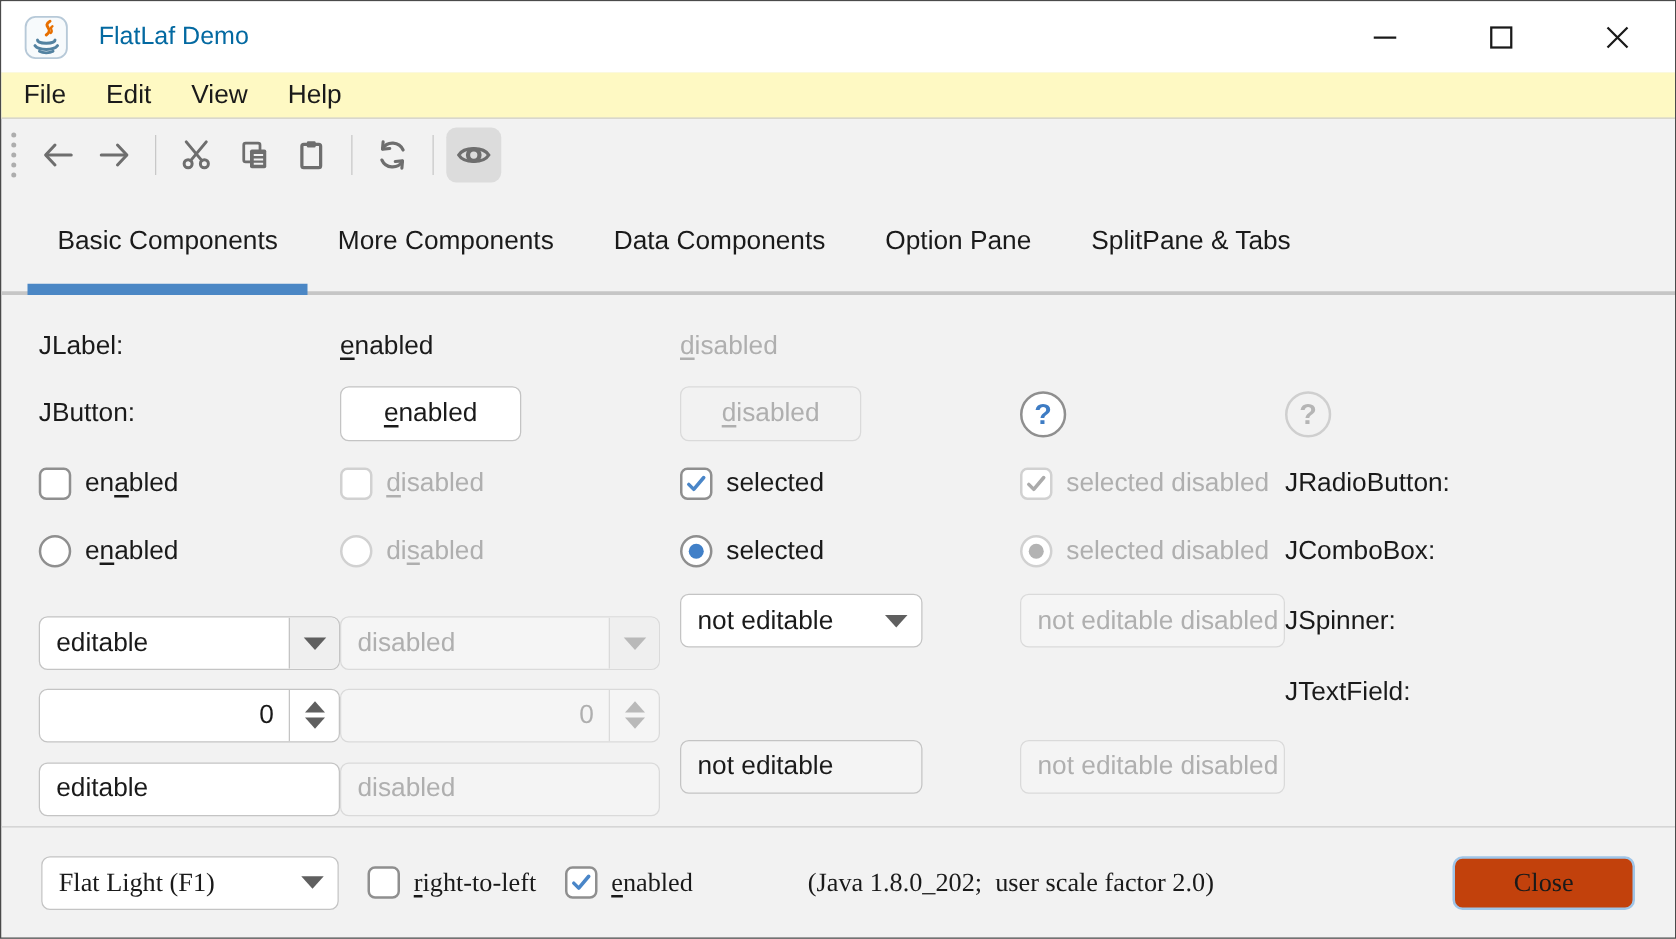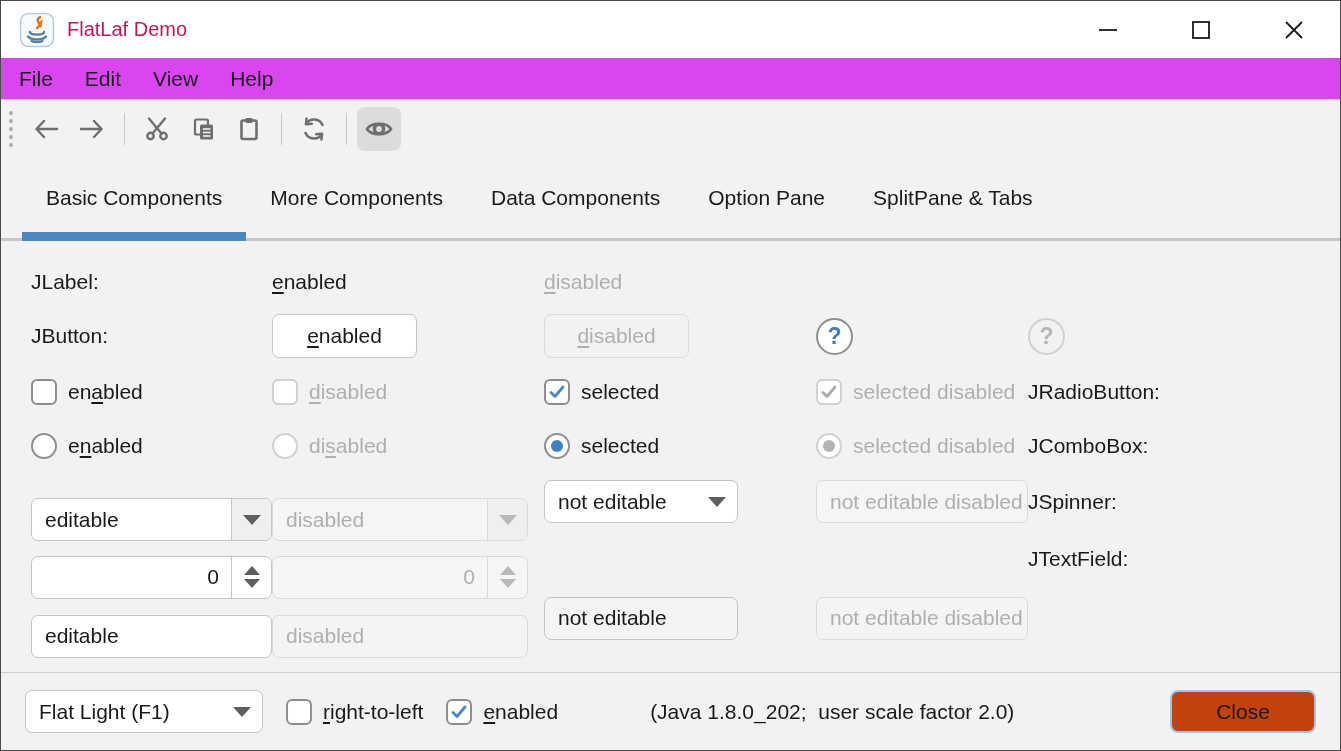--- a/index.html
+++ b/index.html
@@ -8,25 +8,25 @@
     font-family:"Liberation Sans", sans-serif;
     background:#f2f2f2;
     border:1px solid #4a4a4a;
     display:flex; flex-direction:column;
     color:#1a1a1a;
     overflow:hidden;
   }
   
   .titlebar { height:57px; background:#ffffff; display:flex; align-items:center; flex:none; }
   .titlebar .app-icon { margin-left:18px; width:36px; height:36px; flex:none; }
-  .titlebar .title { margin-left:12px; font-size:20px; color:#be185d; }
+  .titlebar .title { margin-left:24px; font-size:20px; color:#0369a1; }
   .win-controls { margin-left:auto; display:flex; height:100%; }
   .win-btn { width:93px; height:100%; display:flex; align-items:center; justify-content:center; }
   
-  .menubar { height:42px; background:#d946ef; border-bottom:1px solid #cdcdcd; display:flex; align-items:center; flex:none; padding-left:2px; }
+  .menubar { height:37px; background:#fef9c3; border-bottom:1px solid #cdcdcd; display:flex; align-items:center; flex:none; padding-left:2px; }
   .menu-item { font-size:21px; padding:0 16px; height:100%; display:flex; align-items:center; }
   
   .toolbar { height:57px; display:flex; align-items:center; flex:none; padding-left:6px; }
   .grip { display:flex; flex-direction:column; gap:4px; margin:0 10px 0 2px; }
   .grip i { width:4px; height:4px; border-radius:50%; background:#adadad; }
   .tool-btn { width:44px; height:44px; display:flex; align-items:center; justify-content:center; border-radius:8px; margin:0 1px; }
   .tool-btn.toggled { background:#dcdcdc; }
   .tool-sep { width:1px; height:32px; background:#c8c8c8; margin:0 9px; }
   
   .tabbar { height:84px; flex:none; display:flex; align-items:stretch; border-bottom:3px solid #c6c6c6; padding-left:21px; position:relative; }
@@ -77,21 +77,21 @@
                  align-items:center; justify-content:center; gap:4px; margin-left:auto; flex:none; }
   .field.disabled .spin-arrows { border-left-color:#dadada; }
   .tri-up-s { width:0; height:0; border-left:8px solid transparent; border-right:8px solid transparent; border-bottom:9px solid #5f5f5f; }
   .tri-dn-s { width:0; height:0; border-left:8px solid transparent; border-right:8px solid transparent; border-top:9px solid #5f5f5f; }
   .disabled .tri-up-s { border-bottom-color:#b9b9b9; }
   .disabled .tri-dn-s { border-top-color:#b9b9b9; }
   .spin-val { flex:1; text-align:right; padding-right:12px; }
   .tf-noneditable { background:#f4f4f4; color:#1a1a1a; }
   .tf-disabled { background:#f4f4f4; color:#afafaf; border-color:#dadada; }
   
-  .bottombar { height:78px; flex:none; border-top:1px solid #cdcdcd; display:flex; align-items:center; padding:0 24px; }
+  .bottombar { height:89px; flex:none; border-top:1px solid #cdcdcd; display:flex; align-items:center; padding:0 32px;font-family:Liberation Serif, serif; }
   .bb-combo { width:238px; }
   .bb-check { margin-left:23px; }
   .status { margin-left:92px; font-size:21px; white-space:pre; }
   .close-btn { margin-left:auto; width:146px; height:43px; background:#c2410c; border:2px solid #9fc5e8;
                border-radius:8px; font-size:21px; display:flex; align-items:center; justify-content:center; }
   svg { display:block; }
 </style>
 </head>
 <body>
 

